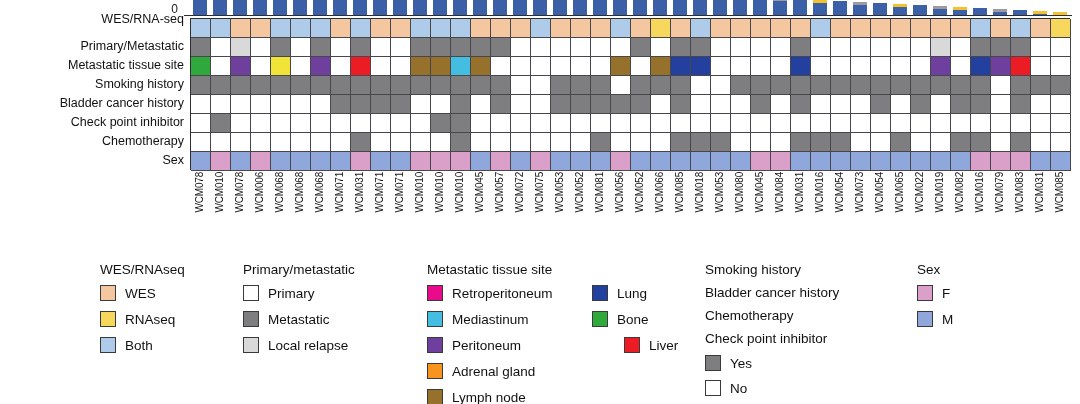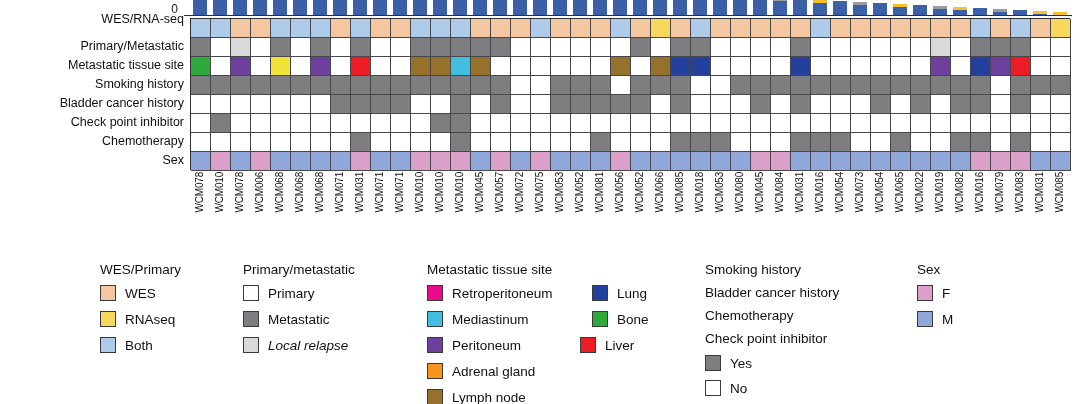--- a/index.html
+++ b/index.html
@@ -608,37 +608,37 @@
         <span>WCM083</span>
       </div>
       <div class="smplab" style="left: 1030px;">
         <span>WCM031</span>
       </div>
       <div class="smplab" style="left: 1050px;">
         <span>WCM085</span>
       </div>
     </div>
   <div id="legends">
-      <div class="leg-h" style="left: 100px; top: 262px;">WES/Primary</div>
+      <div class="leg-h" style="left: 100px; top: 262px;">WES/RNAseq</div>
       <div class="leg-item" style="left: 100px; top: 285px;"><span class="sw" style="background: rgb(244, 199, 161);"></span>WES</div>
       <div class="leg-item" style="left: 100px; top: 311px;"><span class="sw" style="background: rgb(247, 215, 92);"></span>RNAseq</div>
       <div class="leg-item" style="left: 100px; top: 337px;"><span class="sw" style="background: rgb(175, 203, 234);"></span>Both</div>
       <div class="leg-h" style="left: 243px; top: 262px;">Primary/metastatic</div>
       <div class="leg-item" style="left: 243px; top: 285px;"><span class="sw" style="background: rgb(255, 255, 255);"></span>Primary</div>
       <div class="leg-item" style="left: 243px; top: 311px;"><span class="sw" style="background: rgb(126, 126, 128);"></span>Metastatic</div>
-      <div class="leg-item" style="left: 243px; top: 337px; font-style: italic;"><span class="sw" style="background: rgb(217, 217, 217);"></span>Local relapse</div>
+      <div class="leg-item" style="left: 243px; top: 337px;"><span class="sw" style="background: rgb(217, 217, 217);"></span>Local relapse</div>
       <div class="leg-h" style="left: 427px; top: 262px;">Metastatic tissue site</div>
       <div class="leg-item" style="left: 427px; top: 285px;"><span class="sw" style="background: rgb(234, 11, 140);"></span>Retroperitoneum</div>
       <div class="leg-item" style="left: 427px; top: 311px;"><span class="sw" style="background: rgb(67, 190, 224);"></span>Mediastinum</div>
       <div class="leg-item" style="left: 427px; top: 337px;"><span class="sw" style="background: rgb(111, 63, 158);"></span>Peritoneum</div>
       <div class="leg-item" style="left: 427px; top: 363px;"><span class="sw" style="background: rgb(247, 148, 30);"></span>Adrenal gland</div>
       <div class="leg-item" style="left: 427px; top: 389px;"><span class="sw" style="background: rgb(150, 113, 44);"></span>Lymph node</div>
       <div class="leg-item" style="left: 592px; top: 285px;"><span class="sw" style="background: rgb(36, 64, 158);"></span>Lung</div>
       <div class="leg-item" style="left: 592px; top: 311px;"><span class="sw" style="background: rgb(47, 168, 60);"></span>Bone</div>
-      <div class="leg-item" style="left: 580px; top: 337px;"><span class="sw" style="background: rgb(236, 28, 36);"></span>Liver</div>
+      <div class="leg-item" style="left: 624px; top: 337px;"><span class="sw" style="background: rgb(236, 28, 36);"></span>Liver</div>
       <div class="leg-h" style="left: 705px; top: 262px;">Smoking history</div>
       <div class="leg-h" style="left: 705px; top: 285px;">Bladder cancer history</div>
       <div class="leg-h" style="left: 705px; top: 308px;">Chemotherapy</div>
       <div class="leg-h" style="left: 705px; top: 331px;">Check point inhibitor</div>
       <div class="leg-item" style="left: 705px; top: 355px;"><span class="sw" style="background: rgb(126, 126, 128);"></span>Yes</div>
       <div class="leg-item" style="left: 705px; top: 380px;"><span class="sw" style="background: rgb(255, 255, 255);"></span>No</div>
       <div class="leg-h" style="left: 917px; top: 262px;">Sex</div>
       <div class="leg-item" style="left: 917px; top: 285px;"><span class="sw" style="background: rgb(218, 160, 202);"></span>F</div>
       <div class="leg-item" style="left: 917px; top: 311px;"><span class="sw" style="background: rgb(144, 167, 219);"></span>M</div>
     </div>

